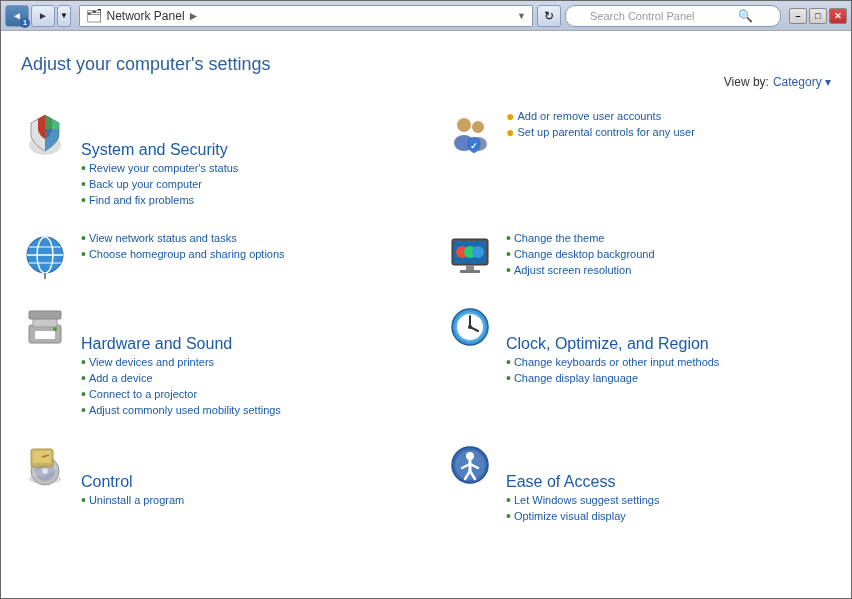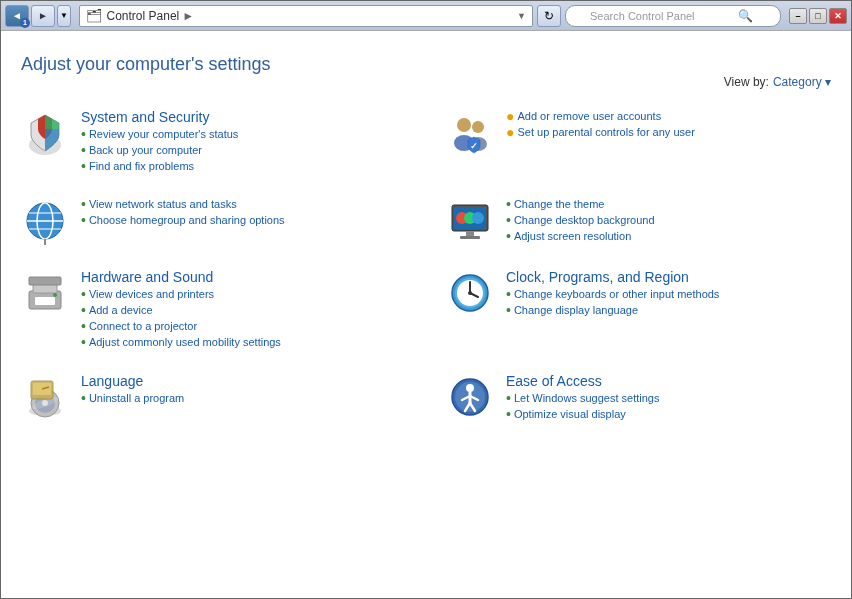--- a/index.html
+++ b/index.html
@@ -240,24 +240,25 @@
       font-size: 32px;
     }
 
     .category-text {
       display: flex;
       flex-direction: column;
       gap: 2px;
     }
 
     .category-name {
-      font-size: 14px;
+      font-size: 16px;
       color: #1a5ba8;
       cursor: pointer;
       font-weight: normal;
+      margin-top: 32px;
     }
 
     .category-link {
       font-size: 11px;
       color: #1a5ba8;
       cursor: pointer;
       display: flex;
       align-items: center;
       gap: 3px;
     }
@@ -278,21 +279,21 @@
       <div class="nav-btn back">
         ◄
         <span class="badge">1</span>
       </div>
       <div class="nav-btn">►</div>
       <div class="nav-btn-small">▼</div>
     </div>
 
     <div class="address-bar">
       <span class="folder-icon">🗂</span>
-      <span>Control Panel</span>
+      <span>Network Panel</span>
       <span class="address-separator">►</span>
       <span class="dropdown-arrow">▼</span>
     </div>
 
     <div class="refresh-btn">
       <span>↻</span>
     </div>
 
     <div class="search-box">
       <span style="flex:1; font-size:11px; color:#999;">Search Control Panel</span>
@@ -419,21 +420,21 @@
           <svg width="48" height="48" viewBox="0 0 48 48">
             <circle cx="24" cy="24" r="18" fill="#3a9ad4" stroke="#2060a0" stroke-width="1.5"></circle>
             <circle cx="24" cy="24" r="15" fill="#5ab0e4"></circle>
             <circle cx="24" cy="24" r="13" fill="white"></circle>
             <line x1="24" y1="24" x2="24" y2="13" stroke="#333" stroke-width="2" stroke-linecap="round"></line>
             <line x1="24" y1="24" x2="32" y2="28" stroke="#333" stroke-width="2" stroke-linecap="round"></line>
             <circle cx="24" cy="24" r="2" fill="#333"></circle>
           </svg>
         </div>
         <div class="category-text">
-          <span class="category-name">Clock, Programs, and Region</span>
+          <span class="category-name">Clock, Optimize, and Region</span>
           <span class="category-link"><span class="bullet">•</span>Change keyboards or other input methods</span>
           <span class="category-link"><span class="bullet">•</span>Change display language</span>
         </div>
       </div>
 
       <div class="category-item">
         <div class="category-icon">
           <svg width="48" height="48" viewBox="0 0 48 48">
 
             <ellipse cx="24" cy="38" rx="16" ry="5" fill="#888" opacity="0.3"></ellipse>
@@ -441,21 +442,21 @@
             <circle cx="24" cy="30" r="10" fill="#a0a8c0"></circle>
             <circle cx="24" cy="30" r="3" fill="#ddd"></circle>
             <ellipse cx="24" cy="30" rx="14" ry="4" fill="rgba(255,255,255,0.15)" transform="rotate(-20, 24, 30)"></ellipse>
 
             <rect x="10" y="8" width="22" height="18" rx="2" fill="#c8b060" stroke="#a89040" stroke-width="1" opacity="0.9"></rect>
             <rect x="12" y="10" width="18" height="12" rx="1" fill="#e0c870"></rect>
             <line x1="21" y1="16" x2="28" y2="14" stroke="#a08030" stroke-width="1.5"></line>
           </svg>
         </div>
         <div class="category-text">
-          <span class="category-name">Language</span>
+          <span class="category-name">Control</span>
           <span class="category-link"><span class="bullet">•</span>Uninstall a program</span>
 
         </div>
       </div>
 
       <div class="category-item">
         <div class="category-icon">
           <svg width="48" height="48" viewBox="0 0 48 48">
             <circle cx="24" cy="24" r="18" fill="#3a6aaa" stroke="#2050a0" stroke-width="1.5"></circle>
             <circle cx="24" cy="24" r="15" fill="#5080c0"></circle>

